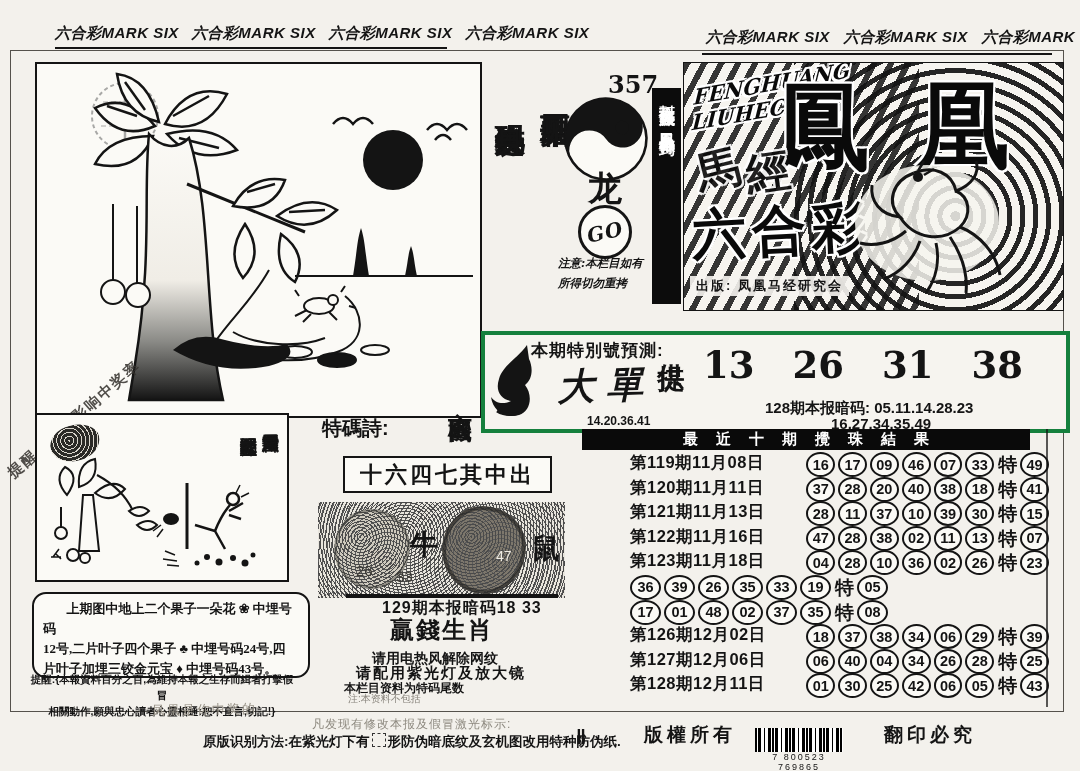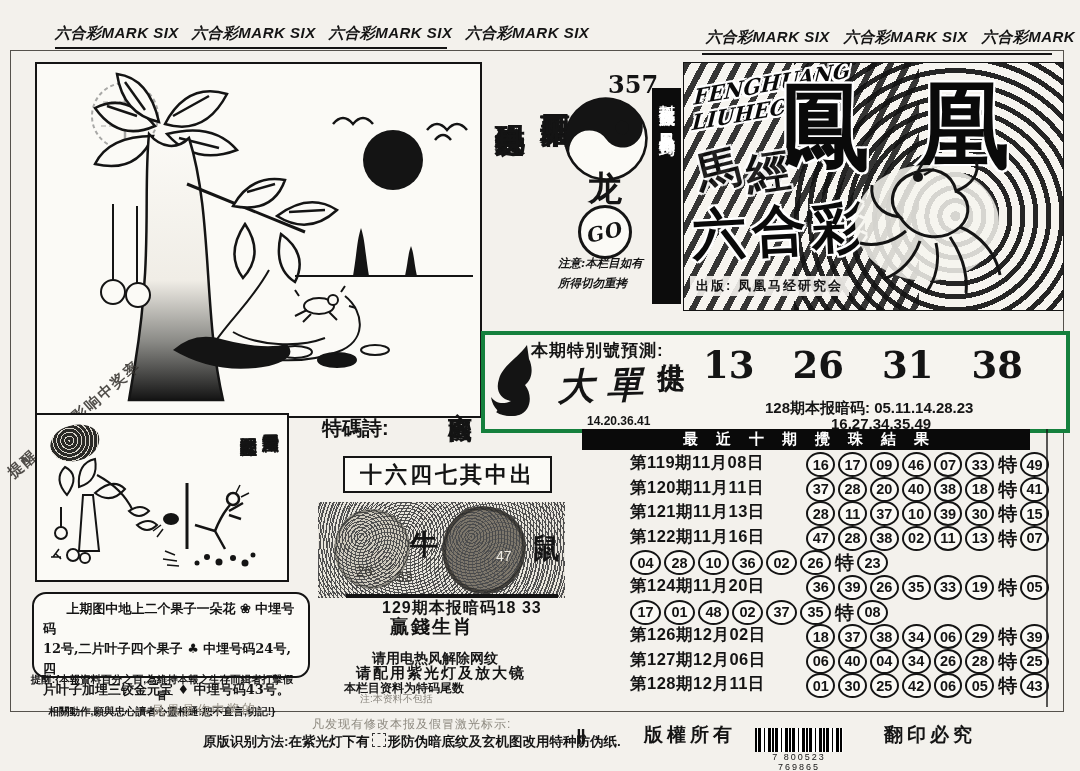--- a/index.html
+++ b/index.html
@@ -264,31 +264,31 @@
         <span class="num-circle">47</span>
         <span class="num-circle">28</span>
         <span class="num-circle">38</span>
         <span class="num-circle">02</span>
         <span class="num-circle">11</span>
         <span class="num-circle">13</span>
         <span class="te">特</span>
         <span class="num-circle">07</span>
       </div>
       <div class="row">
+        <span class="row-label">第123期11月18日</span>
         <span class="num-circle">04</span>
         <span class="num-circle">28</span>
         <span class="num-circle">10</span>
         <span class="num-circle">36</span>
         <span class="num-circle">02</span>
         <span class="num-circle">26</span>
         <span class="te">特</span>
         <span class="num-circle">23</span>
       </div>
       <div class="row">
-        <span class="row-label">第124期11月20日</span>
         <span class="num-circle">36</span>
         <span class="num-circle">39</span>
         <span class="num-circle">26</span>
         <span class="num-circle">35</span>
         <span class="num-circle">33</span>
         <span class="num-circle">19</span>
         <span class="te">特</span>
         <span class="num-circle">05</span>
       </div>
       <div class="row">
@@ -349,25 +349,25 @@
     <div class="abs" style="left:78px;top:66px;font-size:15px;color:#3c3a35;">33</div>
     <div class="abs serif" style="left:92px;top:24px;font-size:28px;font-weight:800;">牛</div>
     <div class="abs stamp-circle speck" style="left:124px;top:4px;width:84px;height:88px;background-color:#7d776c;
          box-shadow:inset 0 0 0 4px rgba(30,30,28,.6);"></div>
     <div class="abs" style="left:178px;top:46px;font-size:14px;color:#efece4;">47</div>
     <div class="abs serif" style="left:214px;top:28px;font-size:28px;font-weight:800;">鼠</div>
     <div class="abs rule" style="left:28px;bottom:0;width:212px;height:4px;"></div>
   </div>
 
   <div class="abs" style="left:382px;top:598px;font-size:16px;font-weight:700;letter-spacing:1px;">129期本报暗码18 33</div>
-  <div class="abs serif" style="left:390px;top:614px;font-size:19px;font-weight:900;letter-spacing:2px;">贏錢生肖</div>
+  <div class="abs serif" style="left:390px;top:614px;font-size:24px;font-weight:900;letter-spacing:2px;">贏錢生肖</div>
   <div class="abs" style="left:372px;top:650px;font-size:14px;font-weight:800;">请用电热风解除网纹</div>
   <div class="abs" style="left:356px;top:664px;font-size:15px;font-weight:800;letter-spacing:2px;">请配用紫光灯及放大镜</div>
   <div class="abs" style="left:344px;top:680px;font-size:12px;font-weight:900;">本栏目资料为特码尾数</div>
-  <div class="abs" style="left:348px;top:692px;font-size:10px;color:#8a867e;margin-left:12px;">注:本资料不包括</div>
+  <div class="abs" style="left:348px;top:692px;font-size:10px;color:#8a867e;">注:本资料不包括</div>
 
   <div class="abs box" style="left:35px;top:413px;width:250px;height:165px;">
     <svg width="246" height="161" viewBox="0 0 246 161">
       <g stroke="#141414" stroke-width="2" fill="#fbfaf6">
 
         <path d="M30,80 Q16,64 28,52 Q44,60 30,80 Z"></path>
         <path d="M42,72 Q40,48 58,44 Q62,66 42,72 Z"></path>
         <path d="M58,78 Q76,62 88,74 Q74,90 58,78 Z"></path>
         <path d="M46,80 L42,136 L62,136 L56,80 Z"></path>
         <line x1="24" y1="92" x2="24" y2="112"></line>
@@ -405,21 +405,21 @@
       <path d="M128,136 l10,4 m-12,4 l14,2 m-10,4 l12,1" stroke="#141414" stroke-width="1.5" fill="none"></path>
     </svg>
     <div class="abs v serif" style="right:4px;top:6px;height:152px;font-size:17px;font-weight:800;">四零重开合六尾</div>
     <div class="abs v serif" style="right:26px;top:10px;height:150px;font-size:17px;font-weight:800;">红旺蓝弱绿跟齐</div>
   </div>
 
   <div class="abs stamp-circle" style="left:50px;top:425px;width:50px;height:36px;background:#1a1916;transform:rotate(-14deg);
        background-image:repeating-radial-gradient(circle at 40% 40%,#d8d4ca 0 1px,transparent 1px 4px);opacity:.92;"></div>
 
   <div class="abs serif" style="left:32px;top:592px;width:256px;height:72px;border:2px solid #141414;border-radius:14px;
-       background:#fbfaf6;padding:5px 9px;font-size:13px;font-weight:700;line-height:1.55;">
+       background:#fbfaf6;padding:5px 9px;font-size:13px;font-weight:700;line-height:1.55;font-family:Liberation Serif, serif;">
     <div style="text-indent:1.8em;">上期图中地上二个果子一朵花 ❀ 中埋号码</div>
     <div>12号,二片叶子四个果子 ♣ 中埋号码24号,四</div>
     <div>片叶子加埋三铰金元宝 ♦ 中埋号码43号。</div>
   </div>
 
   <div class="abs" style="left:28px;top:672px;width:268px;text-align:center;font-size:10.5px;font-weight:900;line-height:1.5;">
     <div>提醒:{本報資料百分之百,為維持本報之生存而緝者打擊假冒</div>
     <div>相關動作,願與忠心讀者心靈相通:恕不直言,切記!}</div>
   </div>
   <div class="abs serif" style="left:152px;top:701px;font-size:13px;color:#9a958a;transform:rotate(-1deg);letter-spacing:2px;">凤凰是你中奖的</div>

